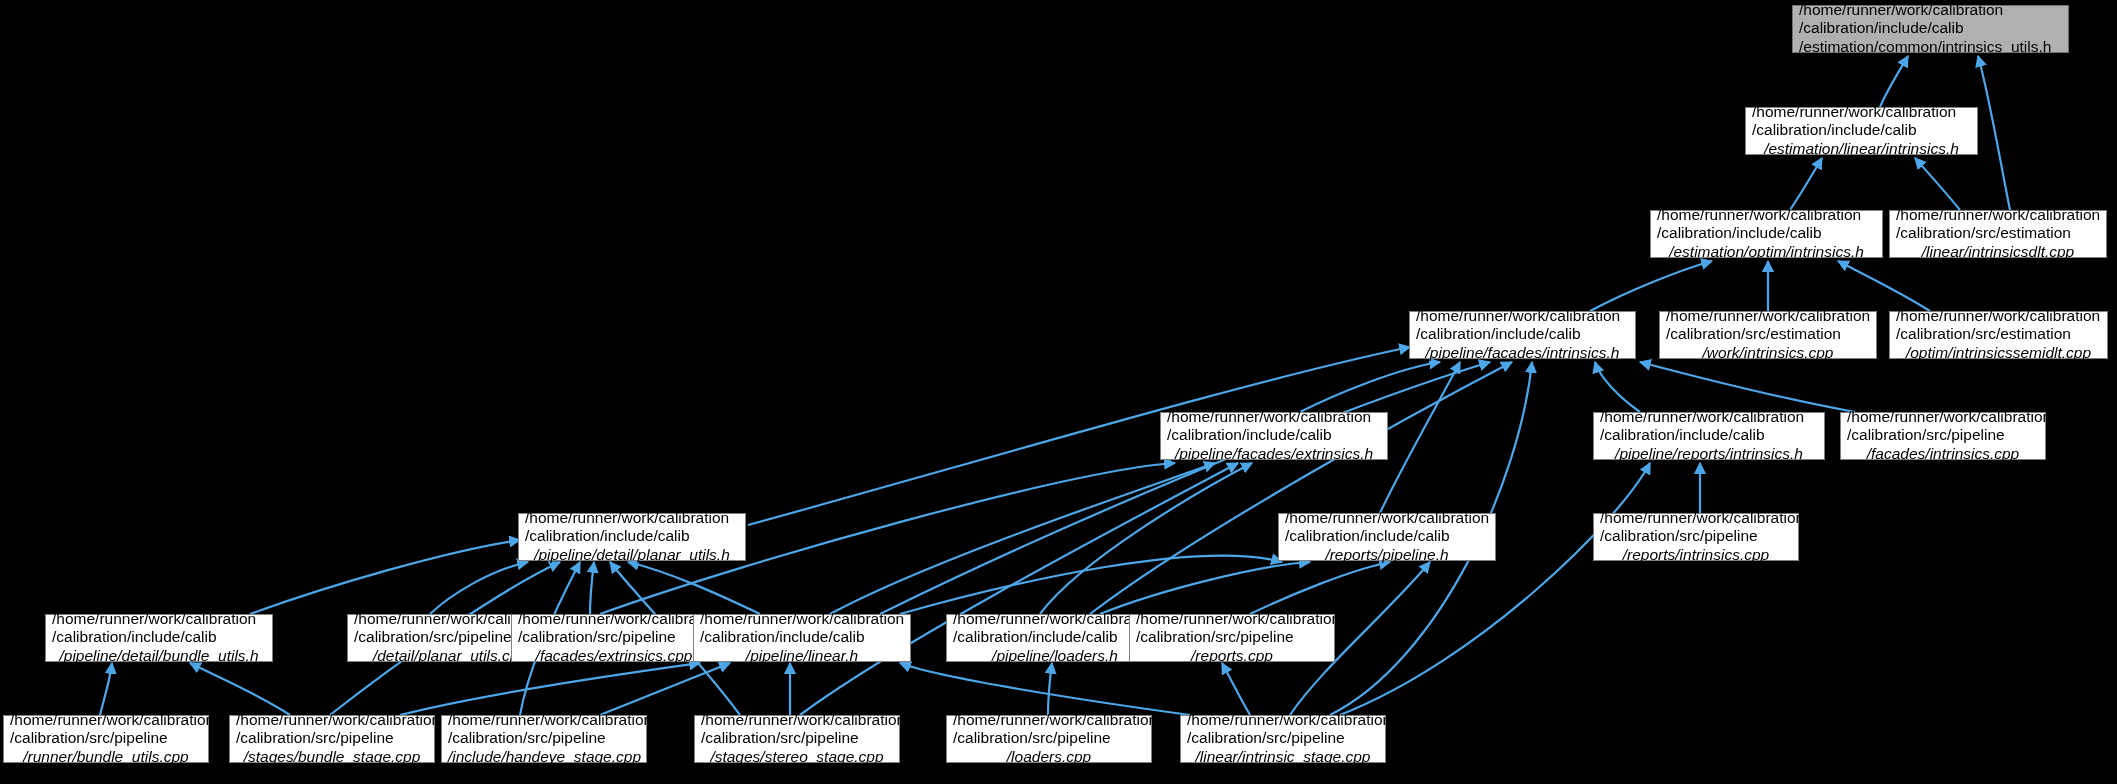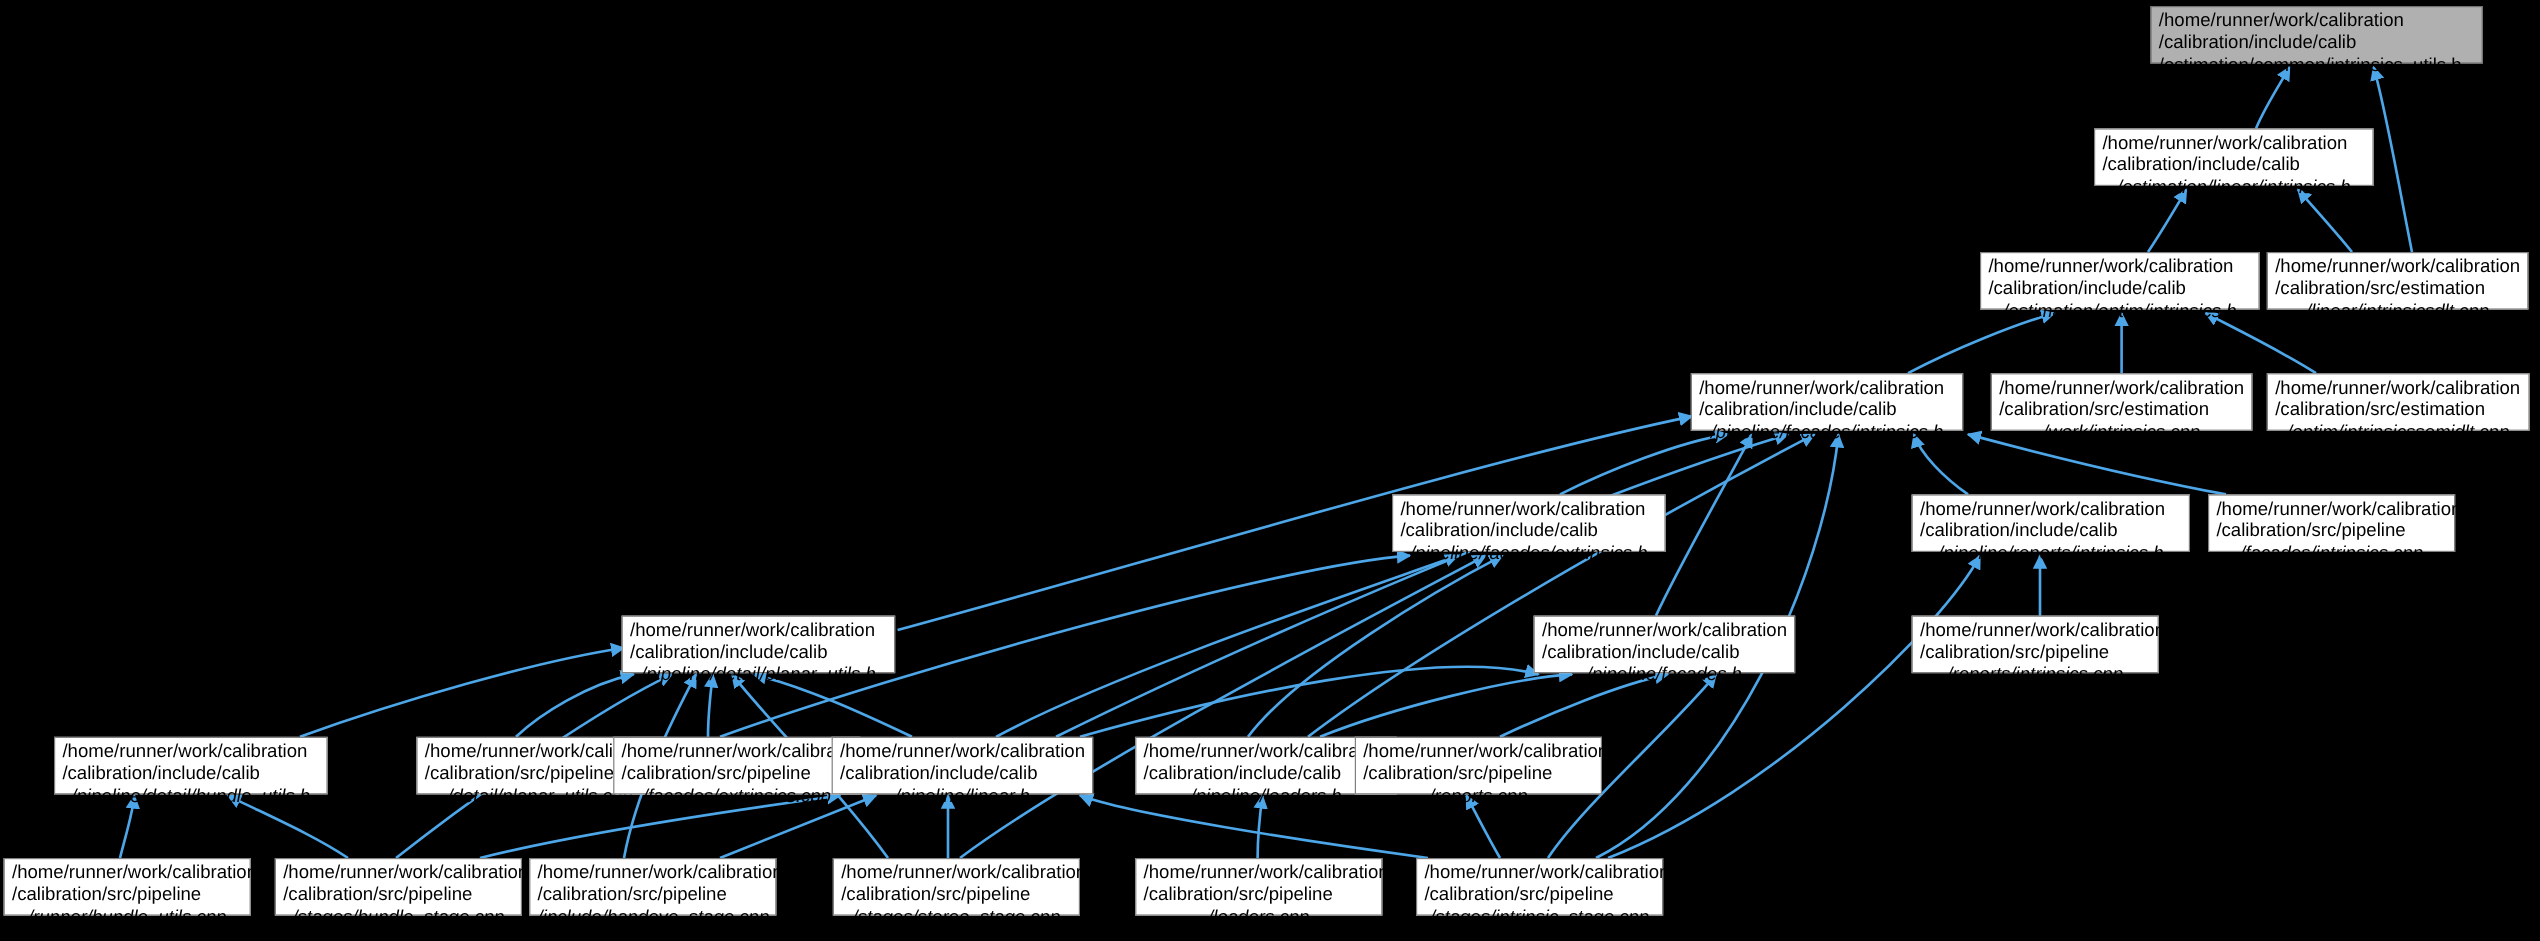--- a/index.html
+++ b/index.html
@@ -29,21 +29,21 @@
     background: #ffffff;
     border: 1px solid #808080;
     color: #000000;
     font-size: 15.5px;
     line-height: 1.18;
     text-align: center;
     padding: 3px 6px 4px 6px;
     white-space: pre;
     display: flex;
     flex-direction: column;
-    justify-content: space-between;
+    justify-content: center;
     align-items: center;
     z-index: 5;
   }
   .node.root {
     background: #b0b0b0;
     border: 1px solid #707070;
   }
   .node .ln {
     display: block;
     width: 100%;
@@ -109,27 +109,27 @@
     <div class="node" style="left: 1745px; top: 107px; width: 233px; height: 48px;"><span class="ln">/home/runner/work/calibration</span><span class="ln">/calibration/include/calib</span><span class="ln c">/estimation/linear/intrinsics.h</span></div>
     <div class="node" style="left: 1650px; top: 210px; width: 233px; height: 48px;"><span class="ln">/home/runner/work/calibration</span><span class="ln">/calibration/include/calib</span><span class="ln c">/estimation/optim/intrinsics.h</span></div>
     <div class="node" style="left: 1889px; top: 210px; width: 218px; height: 48px;"><span class="ln">/home/runner/work/calibration</span><span class="ln">/calibration/src/estimation</span><span class="ln c">/linear/intrinsicsdlt.cpp</span></div>
     <div class="node" style="left: 1409px; top: 311px; width: 227px; height: 48px;"><span class="ln">/home/runner/work/calibration</span><span class="ln">/calibration/include/calib</span><span class="ln c">/pipeline/facades/intrinsics.h</span></div>
     <div class="node" style="left: 1659px; top: 311px; width: 218px; height: 48px;"><span class="ln">/home/runner/work/calibration</span><span class="ln">/calibration/src/estimation</span><span class="ln c">/work/intrinsics.cpp</span></div>
     <div class="node" style="left: 1889px; top: 311px; width: 219px; height: 48px;"><span class="ln">/home/runner/work/calibration</span><span class="ln">/calibration/src/estimation</span><span class="ln c">/optim/intrinsicssemidlt.cpp</span></div>
     <div class="node" style="left: 1160px; top: 412px; width: 228px; height: 48px;"><span class="ln">/home/runner/work/calibration</span><span class="ln">/calibration/include/calib</span><span class="ln c">/pipeline/facades/extrinsics.h</span></div>
     <div class="node" style="left: 1593px; top: 412px; width: 232px; height: 48px;"><span class="ln">/home/runner/work/calibration</span><span class="ln">/calibration/include/calib</span><span class="ln c">/pipeline/reports/intrinsics.h</span></div>
     <div class="node" style="left: 1840px; top: 412px; width: 206px; height: 48px;"><span class="ln">/home/runner/work/calibration</span><span class="ln">/calibration/src/pipeline</span><span class="ln c">/facades/intrinsics.cpp</span></div>
     <div class="node" style="left: 518px; top: 513px; width: 228px; height: 48px;"><span class="ln">/home/runner/work/calibration</span><span class="ln">/calibration/include/calib</span><span class="ln c">/pipeline/detail/planar_utils.h</span></div>
-    <div class="node" style="left: 1278px; top: 513px; width: 218px; height: 48px;"><span class="ln">/home/runner/work/calibration</span><span class="ln">/calibration/include/calib</span><span class="ln c">/pipeline/facades.h</span></div>
+    <div class="node" style="left: 1278px; top: 513px; width: 218px; height: 48px;"><span class="ln">/home/runner/work/calibration</span><span class="ln">/calibration/include/calib</span><span class="ln c">/reports/pipeline.h</span></div>
     <div class="node" style="left: 1593px; top: 513px; width: 206px; height: 48px;"><span class="ln">/home/runner/work/calibration</span><span class="ln">/calibration/src/pipeline</span><span class="ln c">/reports/intrinsics.cpp</span></div>
     <div class="node" style="left: 45px; top: 614px; width: 228px; height: 48px;"><span class="ln">/home/runner/work/calibration</span><span class="ln">/calibration/include/calib</span><span class="ln c">/pipeline/detail/bundle_utils.h</span></div>
     <div class="node" style="left: 347px; top: 614px; width: 206px; height: 48px;"><span class="ln">/home/runner/work/calibration</span><span class="ln">/calibration/src/pipeline</span><span class="ln c">/detail/planar_utils.cpp</span></div>
     <div class="node" style="left: 511px; top: 614px; width: 206px; height: 48px;"><span class="ln">/home/runner/work/calibration</span><span class="ln">/calibration/src/pipeline</span><span class="ln c">/facades/extrinsics.cpp</span></div>
     <div class="node" style="left: 693px; top: 614px; width: 218px; height: 48px;"><span class="ln">/home/runner/work/calibration</span><span class="ln">/calibration/include/calib</span><span class="ln c">/pipeline/linear.h</span></div>
     <div class="node" style="left: 946px; top: 614px; width: 218px; height: 48px;"><span class="ln">/home/runner/work/calibration</span><span class="ln">/calibration/include/calib</span><span class="ln c">/pipeline/loaders.h</span></div>
     <div class="node" style="left: 1129px; top: 614px; width: 206px; height: 48px;"><span class="ln">/home/runner/work/calibration</span><span class="ln">/calibration/src/pipeline</span><span class="ln c">/reports.cpp</span></div>
     <div class="node" style="left: 3px; top: 715px; width: 206px; height: 48px;"><span class="ln">/home/runner/work/calibration</span><span class="ln">/calibration/src/pipeline</span><span class="ln c">/runner/bundle_utils.cpp</span></div>
     <div class="node" style="left: 229px; top: 715px; width: 206px; height: 48px;"><span class="ln">/home/runner/work/calibration</span><span class="ln">/calibration/src/pipeline</span><span class="ln c">/stages/bundle_stage.cpp</span></div>
     <div class="node" style="left: 441px; top: 715px; width: 206px; height: 48px;"><span class="ln">/home/runner/work/calibration</span><span class="ln">/calibration/src/pipeline</span><span class="ln c">/include/handeye_stage.cpp</span></div>
     <div class="node" style="left: 694px; top: 715px; width: 206px; height: 48px;"><span class="ln">/home/runner/work/calibration</span><span class="ln">/calibration/src/pipeline</span><span class="ln c">/stages/stereo_stage.cpp</span></div>
     <div class="node" style="left: 946px; top: 715px; width: 206px; height: 48px;"><span class="ln">/home/runner/work/calibration</span><span class="ln">/calibration/src/pipeline</span><span class="ln c">/loaders.cpp</span></div>
-    <div class="node" style="left: 1180px; top: 715px; width: 206px; height: 48px;"><span class="ln">/home/runner/work/calibration</span><span class="ln">/calibration/src/pipeline</span><span class="ln c">/stages/intrinsic_stage.cpp</span></div>
+    <div class="node" style="left: 1180px; top: 715px; width: 206px; height: 48px;"><span class="ln">/home/runner/work/calibration</span><span class="ln">/calibration/src/pipeline</span><span class="ln c">/linear/intrinsic_stage.cpp</span></div>
   </div>
 
 </body></html>

